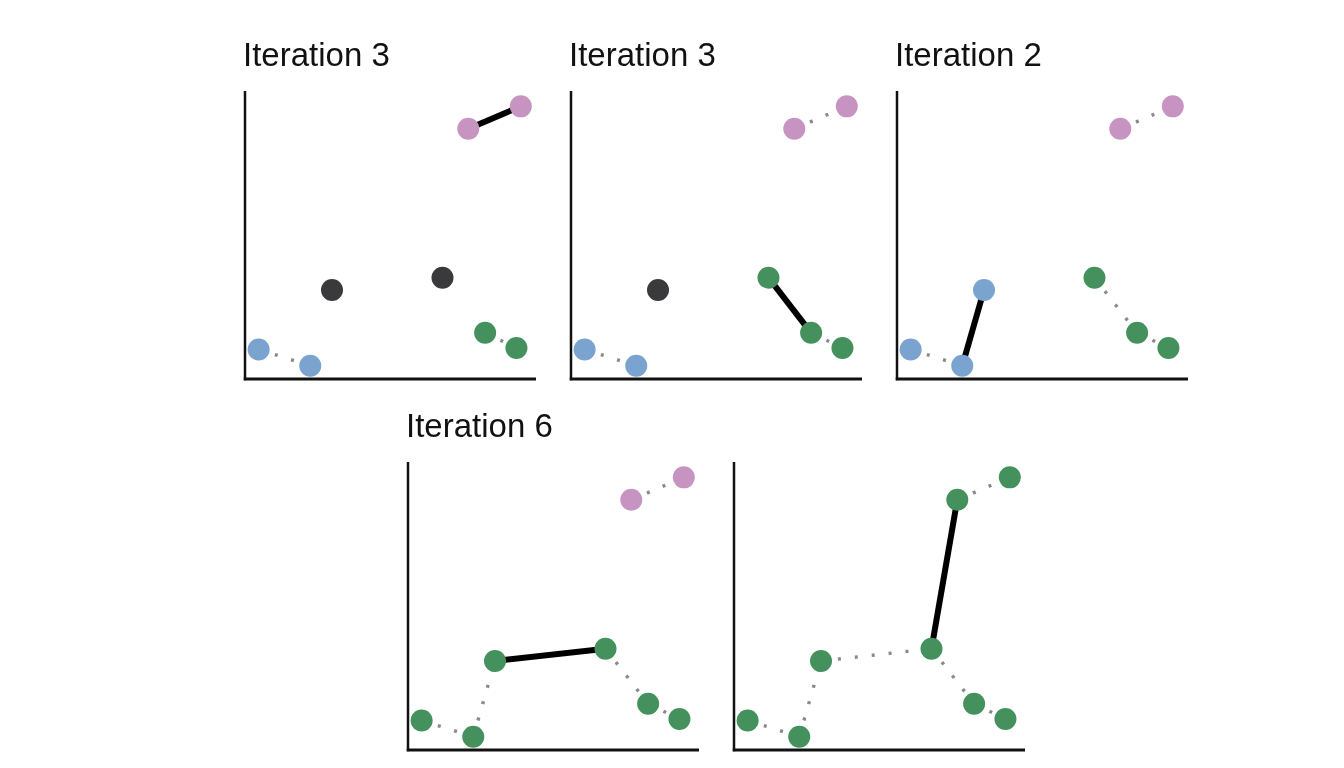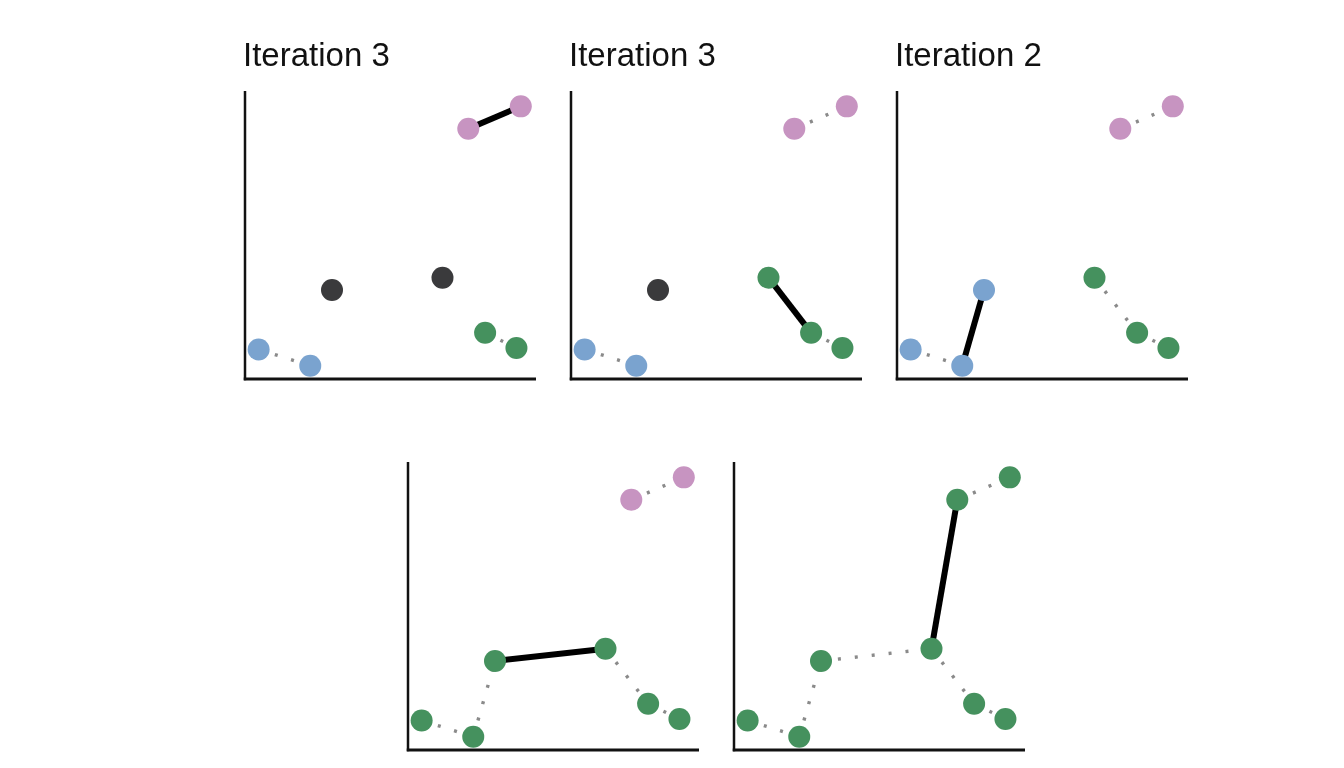--- a/index.html
+++ b/index.html
@@ -92,20 +92,21 @@
         <circle cx="89" cy="199.03" r="11" fill="#7aa3cf"></circle>
         <circle cx="199.49" cy="186.68900000000002" r="11" fill="#45915e"></circle>
         <circle cx="242.11999999999998" cy="241.793" r="11" fill="#45915e"></circle>
         <circle cx="273.44" cy="257.004" r="11" fill="#45915e"></circle>
         <circle cx="225.3" cy="37.73599999999999" r="11" fill="#c794c1"></circle>
         <circle cx="277.78999999999996" cy="15.350000000000023" r="11" fill="#c794c1"></circle>
       </svg>
   </figure>
 
   <figure class="panel" style="left:366px; top:393px;">
+    <div class="plot-title">Iteration 6</div>
     <svg class="plot-svg" width="304" height="302" viewBox="0 0 304 302">
         <line x1="2" y1="0" x2="2" y2="289.25" stroke="#111111" stroke-width="2.5"></line>
         <line x1="0.75" y1="288" x2="293" y2="288" stroke="#111111" stroke-width="2.8"></line>
         <line x1="15.63" y1="258.439" x2="67.25" y2="274.798" stroke="#8a8a8a" stroke-width="3.4" stroke-dasharray="3 14"></line>
         <line x1="67.25" y1="274.798" x2="89" y2="199.03" stroke="#8a8a8a" stroke-width="3.4" stroke-dasharray="3 14"></line>
         <line x1="199.49" y1="186.68900000000002" x2="242.11999999999998" y2="241.793" stroke="#8a8a8a" stroke-width="3.4" stroke-dasharray="3 14"></line>
         <line x1="242.11999999999998" y1="241.793" x2="273.44" y2="257.004" stroke="#8a8a8a" stroke-width="3.4" stroke-dasharray="3 14"></line>
         <line x1="225.3" y1="37.73599999999999" x2="277.78999999999996" y2="15.350000000000023" stroke="#8a8a8a" stroke-width="3.4" stroke-dasharray="3 14"></line>
         <line x1="89" y1="199.03" x2="199.49" y2="186.68900000000002" stroke="#000000" stroke-width="6"></line>
         <circle cx="15.63" cy="258.439" r="11" fill="#45915e"></circle>

